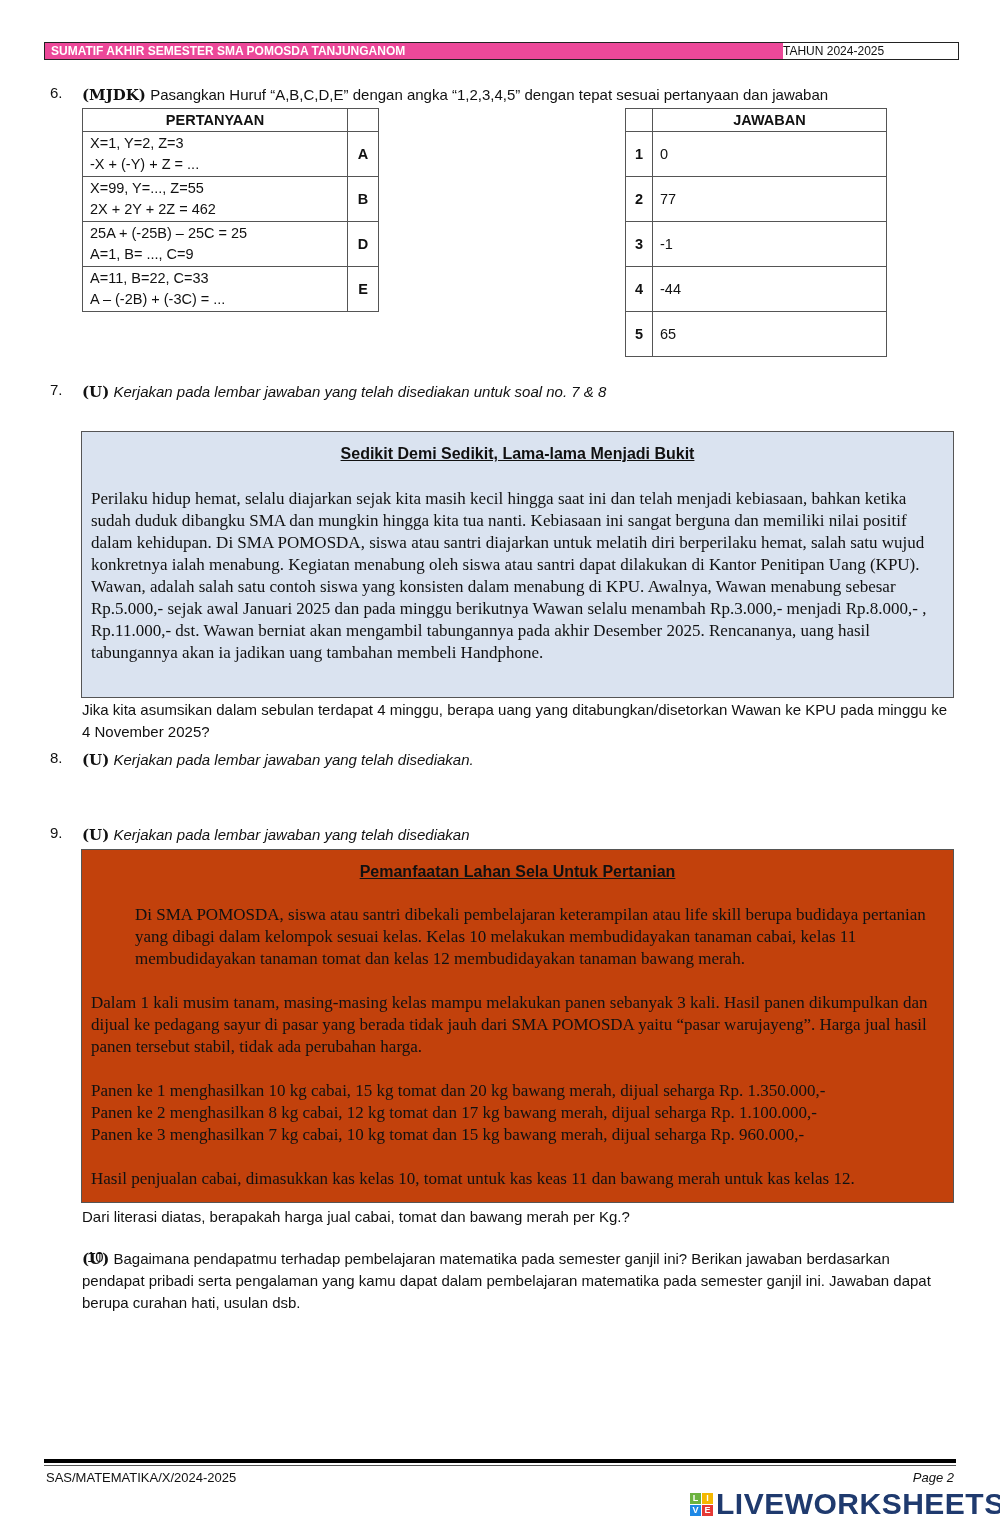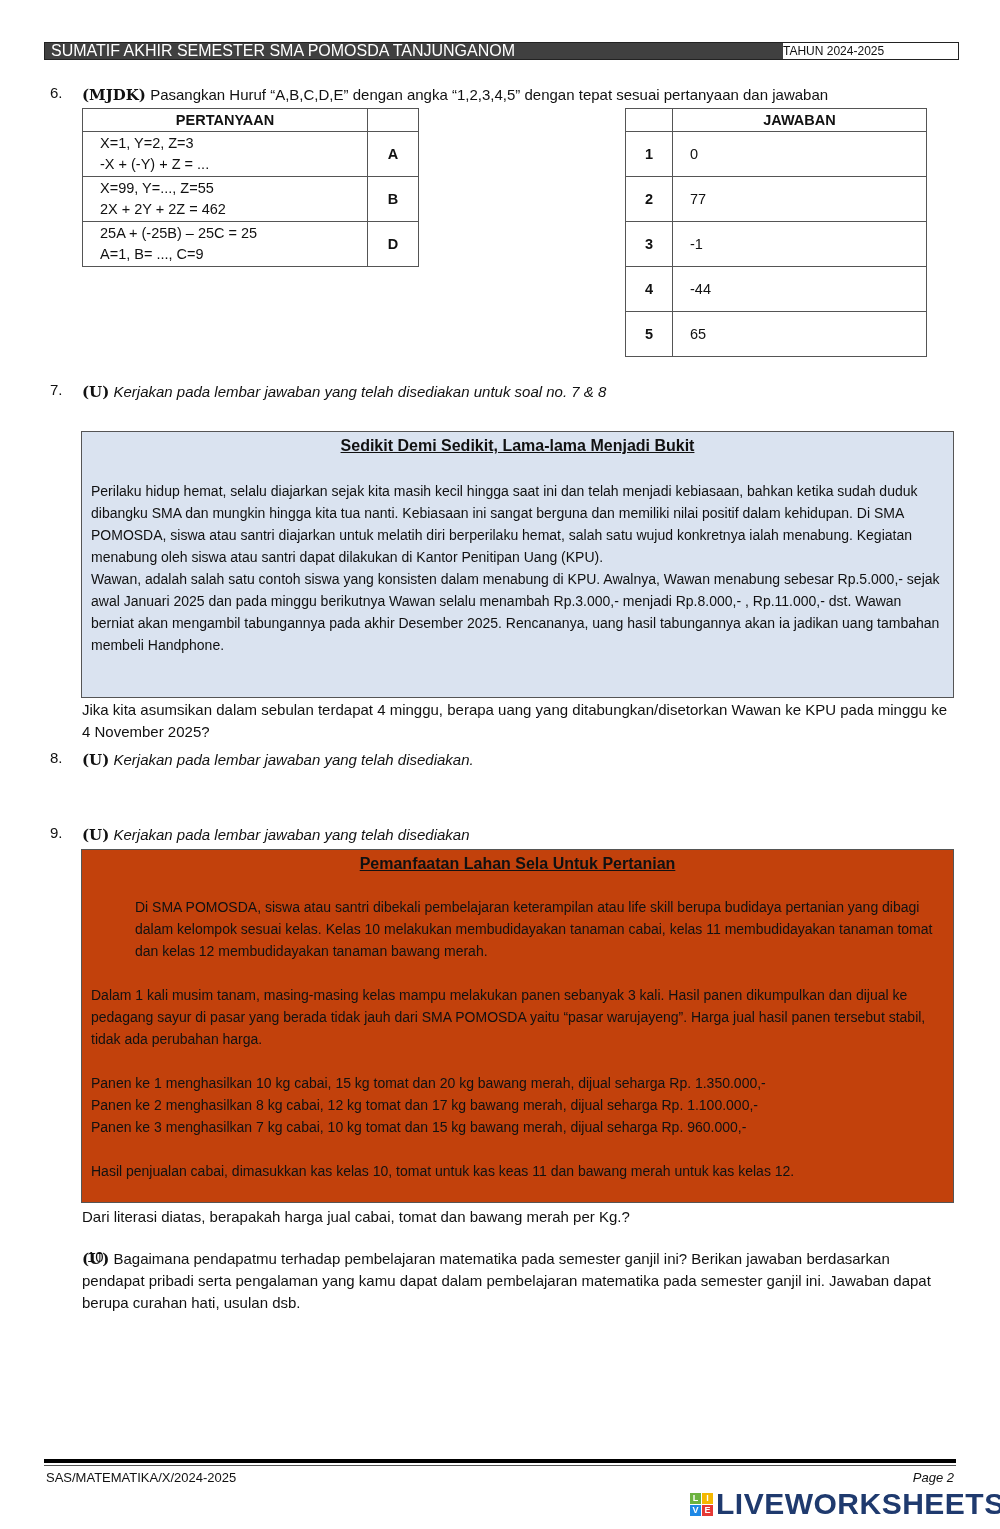--- a/index.html
+++ b/index.html
@@ -6,49 +6,49 @@
   body {
     width: 1000px; height: 1529px; position: relative; overflow: hidden;
     font-family: "Liberation Sans", "DejaVu Sans", sans-serif;
     color: #111; font-size: 15px;
   }
   .header-bar {
     position: absolute; left: 44px; top: 42px; width: 915px; height: 18px;
     display: flex; border: 1px solid #222; box-sizing: border-box;
   }
   .header-left {
-    flex: 0 0 738px; background: #404040; color: #fff; font-weight: normal;
-    font-size: 16px; line-height: 16px; padding-left: 6px; box-sizing: border-box;
+    flex: 0 0 738px; background: #ec4899; color: #fff; font-weight: bold;
+    font-size: 12px; line-height: 16px; padding-left: 6px; box-sizing: border-box;
   }
   .header-right {
     flex: 1; text-align: left; font-size: 12px; line-height: 16px; padding-right: 6px;
     background: #fff; color: #111;
   }
   .q { position: absolute; left: 0; width: 1000px; }
   .qnum { position: absolute; left: 50px; }
   .qbody { position: absolute; left: 82px; right: 50px; line-height: 22px; }
   .tag { font-family: "DejaVu Serif", "Liberation Serif", serif; font-weight: bold; }
   .ital { font-style: italic; }
 
   table.match { position: absolute; border-collapse: collapse; font-size: 14.5px; }
-  table.match td, table.match th { border: 1px solid #555; padding: 0 17px; }
+  table.match td, table.match th { border: 1px solid #555; padding: 0 7px; }
   table.match th { font-weight: bold; height: 22px; text-align: center; }
   .ptab td.q-cell { width: 250px; height: 44px; line-height: 21px; vertical-align: middle; }
   .ptab td.l-cell { width: 16px; text-align: center; font-weight: bold; }
   .jtab td.n-cell { width: 12px; text-align: center; font-weight: bold; height: 44px; }
   .jtab td.v-cell { width: 219px; }
 
   .box {
     position: absolute; left: 81px; width: 873px; box-sizing: border-box;
-    border: 1px solid #555; padding: 0 9px;
+    border: 1px solid #555; padding: 8px 9px;
   }
   .box-blue { background: #dae3f0; }
   .box-pink { background: #c2410c; }
   .box-title { text-align: center; font-weight: bold; text-decoration: underline; font-size: 16px; line-height: 24px; margin-top: 2px; }
-  .box p { margin: 0; line-height: 22px; font-size: 14px; }
+  .box p { margin: 0; line-height: 22px; font-size: 17px; font-family: Liberation Serif, serif; }
 
   .footer-rule { position: absolute; left: 44px; top: 1459px; width: 912px; height: 4px; background: #000; }
   .footer-rule2 { position: absolute; left: 44px; top: 1465px; width: 912px; height: 1px; background: #555; }
   .footer-left { position: absolute; left: 46px; top: 1470px; font-size: 13px; }
   .footer-right { position: absolute; right: 46px; top: 1470px; font-size: 13px; font-style: italic; }
   .logo { position: absolute; left: 690px; top: 1489px; display: flex; align-items: center; }
   .logo-grid { display: grid; grid-template-columns: 11px 11px; grid-template-rows: 11px 11px; gap: 1px; margin-right: 3px; }
   .logo-grid span { display: block; font-size: 9px; font-weight: bold; color: #fff; text-align: center; line-height: 11px; }
   .logo-text { font-weight: bold; font-size: 30px; color: #1f3a6e; letter-spacing: 0.5px; line-height: 30px; }
 </style>
@@ -88,20 +88,27 @@
         </td>
     <td class="l-cell">B</td>
   </tr>
   <tr>
     <td class="q-cell">
           <div>25A + (-25B) – 25C = 25</div>
           <div>A=1,  B= ...,  C=9</div>
         </td>
     <td class="l-cell">D</td>
   </tr>
+  <tr>
+    <td class="q-cell">
+          <div>A=11,  B=22, C=33</div>
+          <div>A – (-2B) + (-3C) = ...</div>
+        </td>
+    <td class="l-cell">E</td>
+  </tr>
 </tbody>
   </table>
 
 <table class="match jtab" style="left:625px; top:108px;">
   <tbody>
       <tr>
         <th></th>
         <th>JAWABAN</th>
       </tr>
   <tr>

